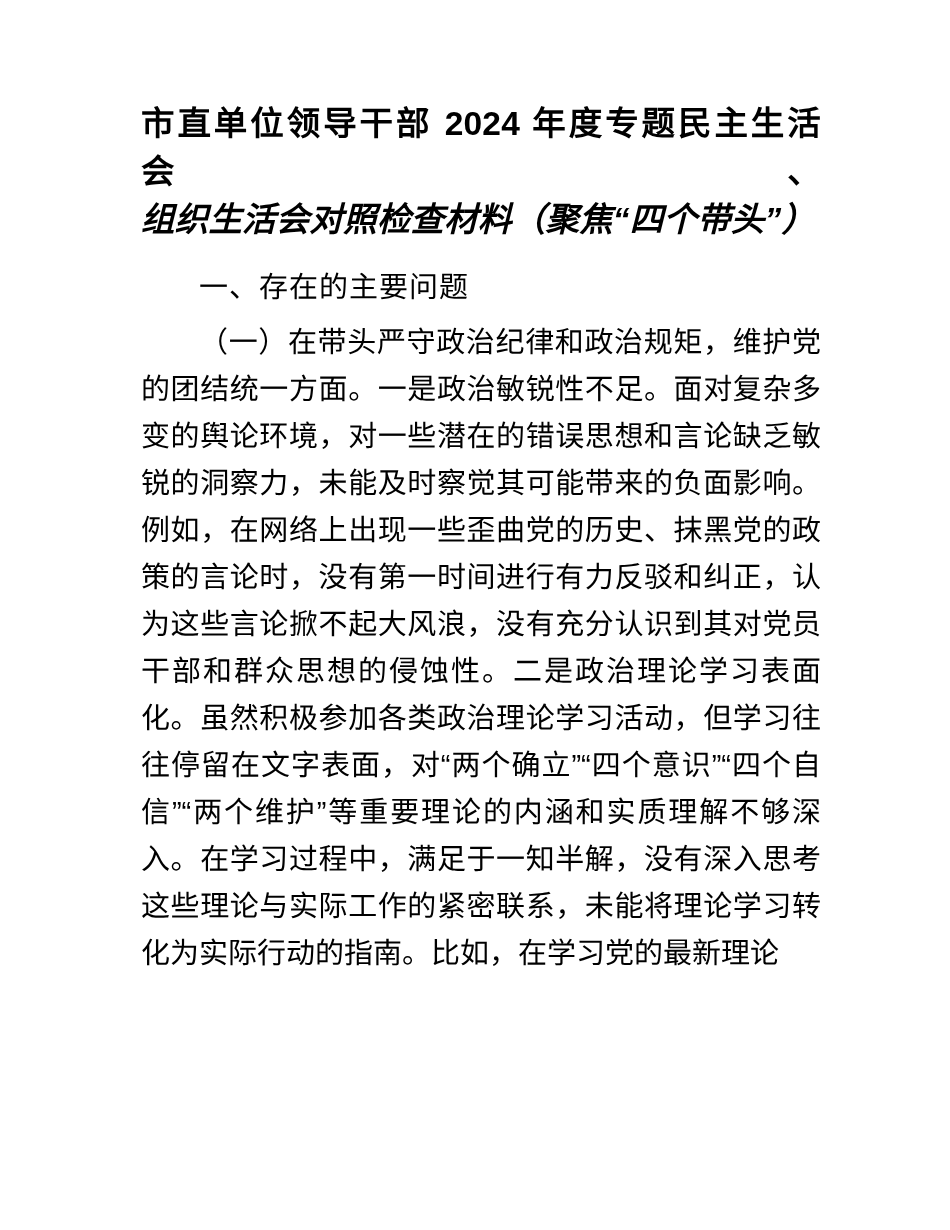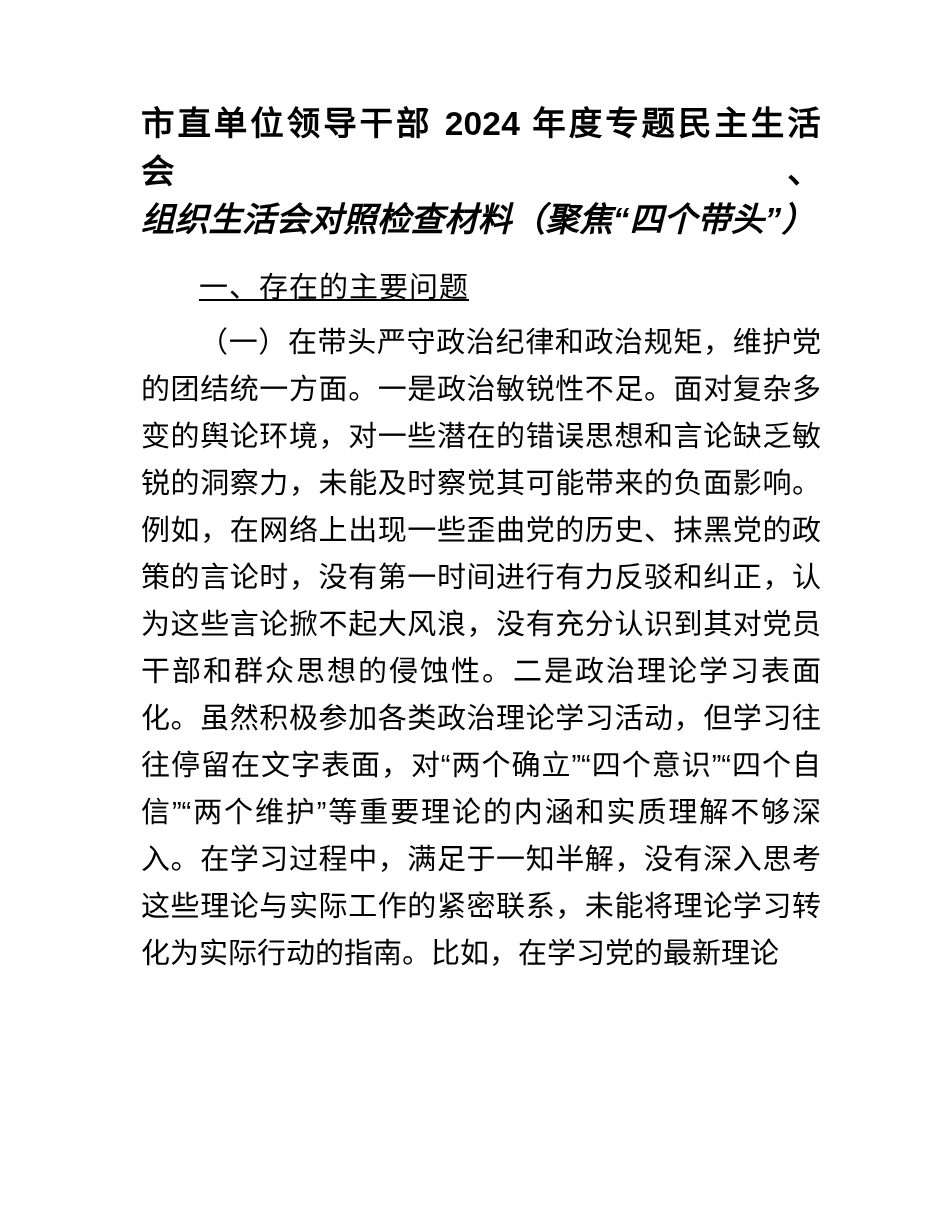--- a/index.html
+++ b/index.html
@@ -62,21 +62,20 @@
 
   
   .section-head {
     font-size: 29px;
     font-weight: 300;
     line-height: 47px;
     text-indent: 58px;
     margin: 8px 0 8px 0;
     text-align: left;
     letter-spacing: 1px;
-    text-decoration: underline;
   }
 
   .spacer-sm { height: 6px; }
 </style>
 </head>
 <body>
 
 <div class="page">
   <div class="content">
 

